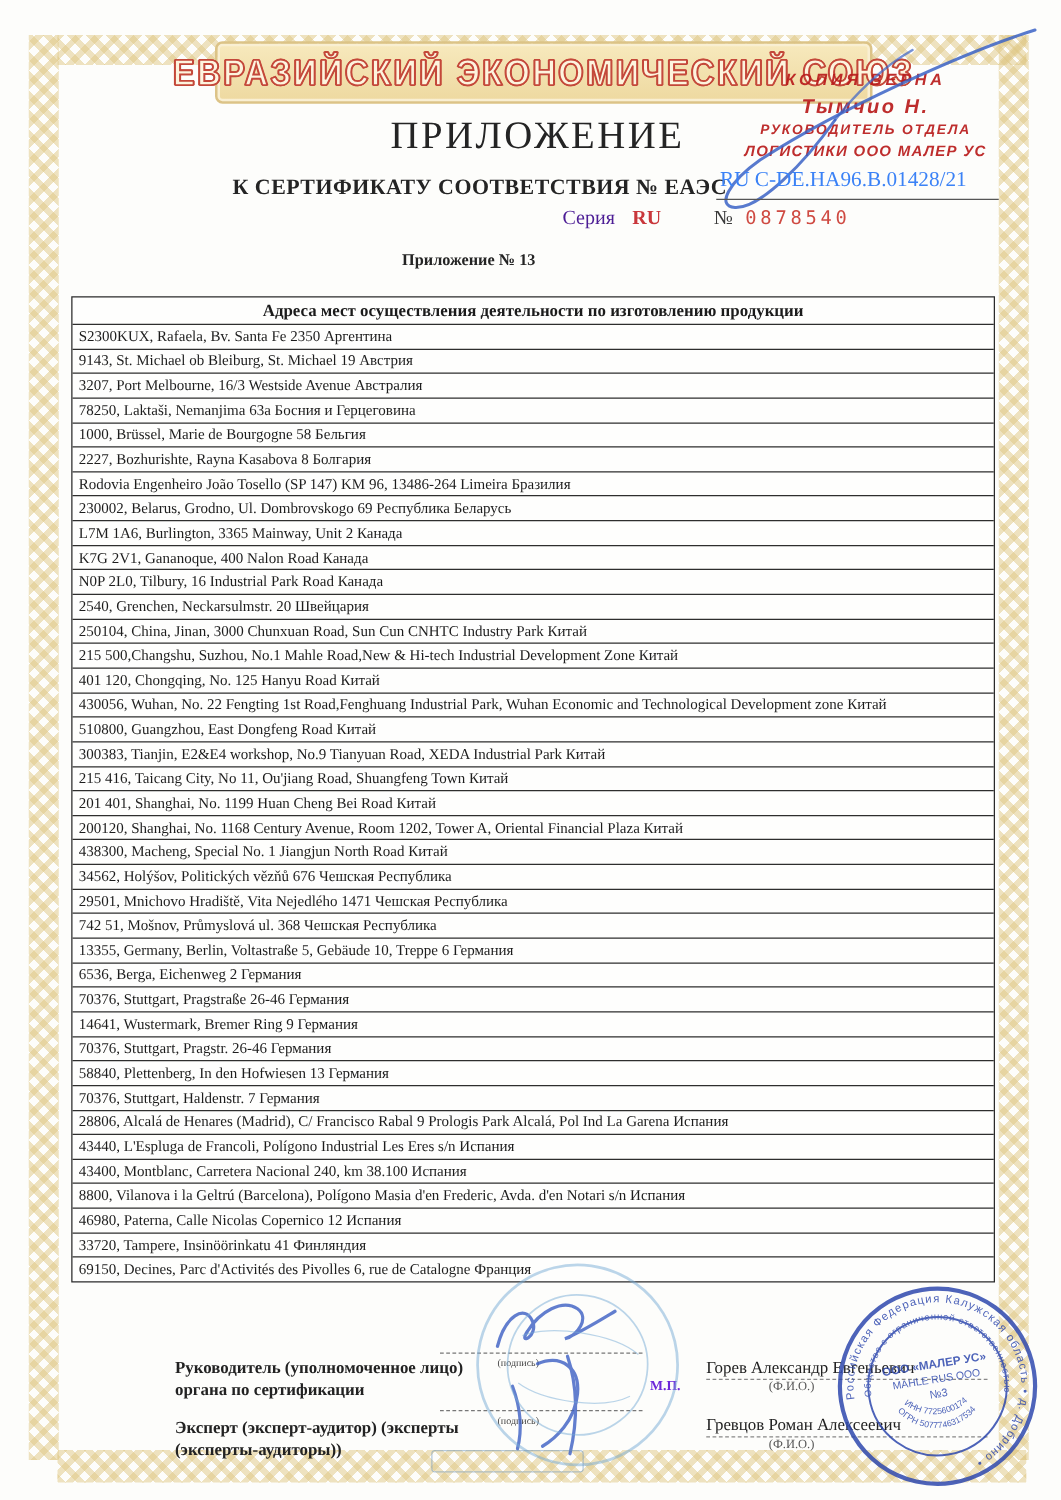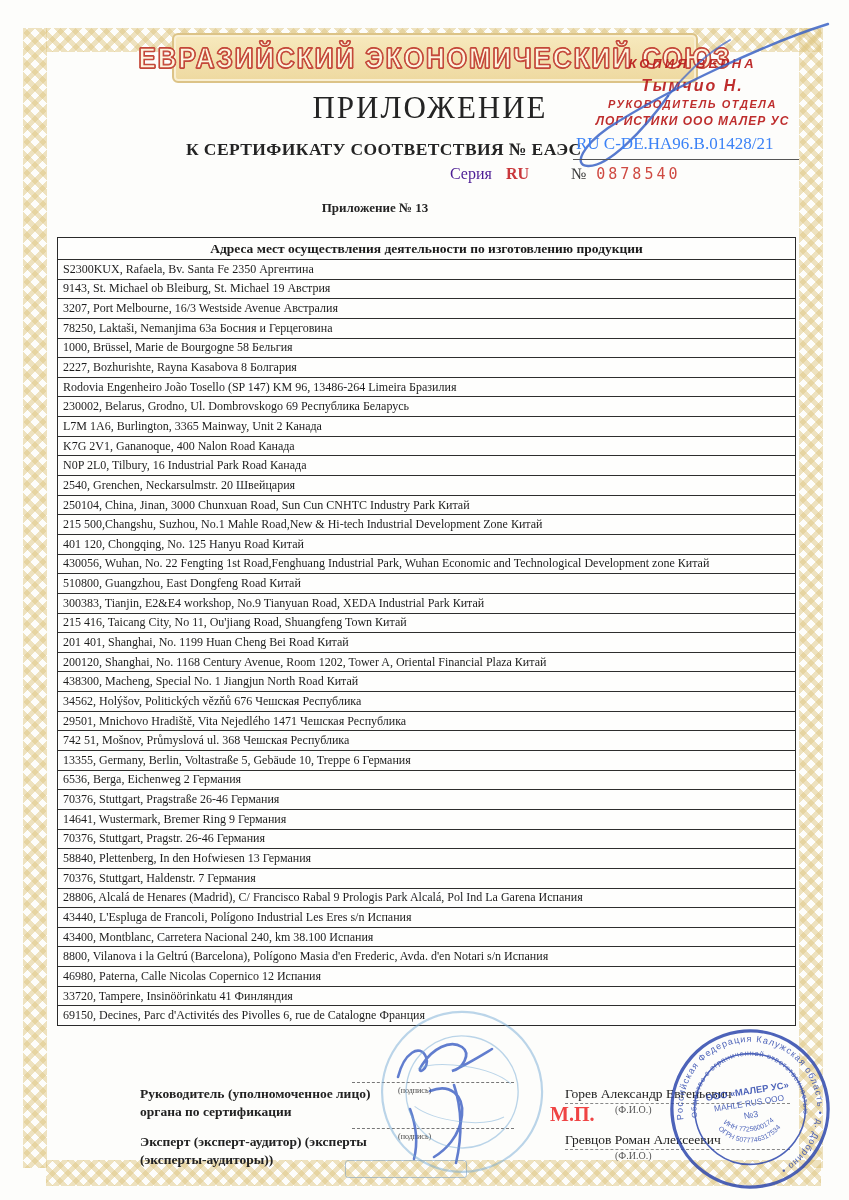--- a/index.html
+++ b/index.html
@@ -93,21 +93,21 @@
   
   .f-label { position:absolute; width:250px; font-size:13.5px; font-weight:bold; line-height:1.35; color:#222; }
   .f-label.head   { left:140px; top:1085px; }
   .f-label.expert { left:140px; top:1133px; }
   .sig-line { position:absolute; width:162px; border-bottom:1.4px dashed #777; }
   .sig-line.s1 { left:352px; top:1082px; }
   .sig-line.s2 { left:352px; top:1128px; }
   .sig-caption { position:absolute; font-size:8px; color:#444; }
   .sig-caption.c1 { left:398px; top:1086px; }
   .sig-caption.c2 { left:398px; top:1132px; }
-  .mp-mark { position:absolute; left:520px; top:1103px; font-size:20px; font-weight:bold; color:#ef4444;margin-left:30px; }
+  .mp-mark { position:absolute; left:520px; top:1103px; font-size:11px; font-weight:bold; color:#6d28d9; }
   .f-name { position:absolute; left:565px; width:225px; font-size:13.5px; color:#222;
             border-bottom:1px dashed #888; padding-bottom:1px; white-space:nowrap; }
   .f-name.n1 { top:1086px; }
   .f-name.n2 { top:1132px; }
   .fio-caption { position:absolute; font-size:10px; color:#555; }
   .fio-caption.c1 { left:615px; top:1104px; }
   .fio-caption.c2 { left:615px; top:1150px; }
 
   .sig-script { position:absolute; left:370px; top:1025px; width:160px; height:145px; pointer-events:none; }
 

